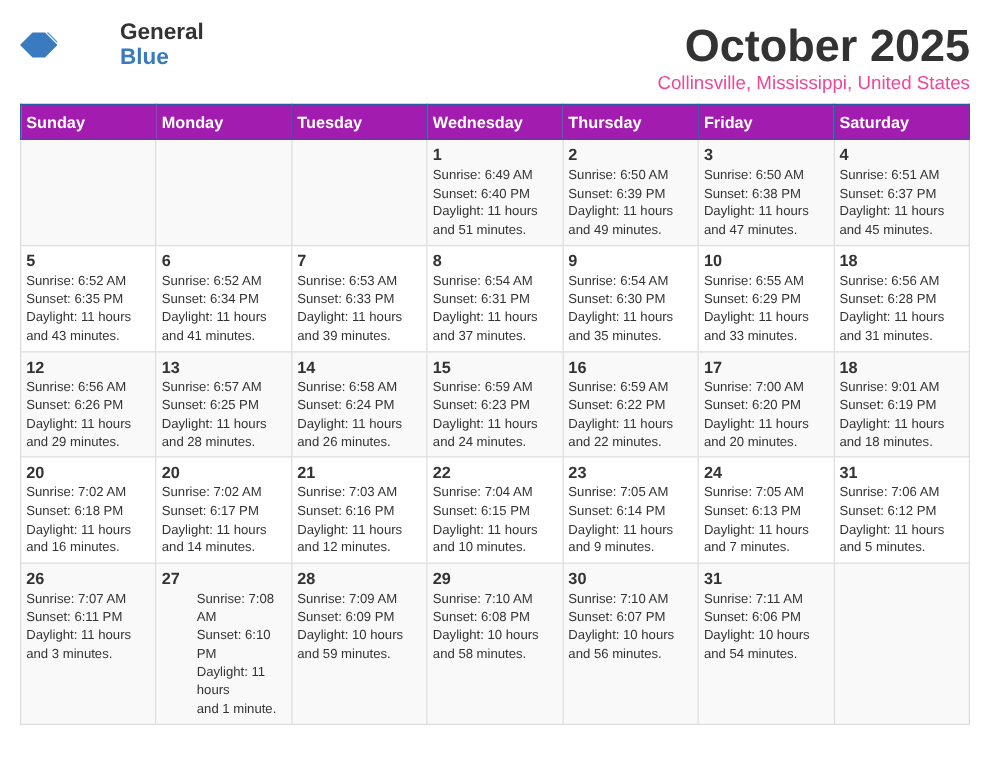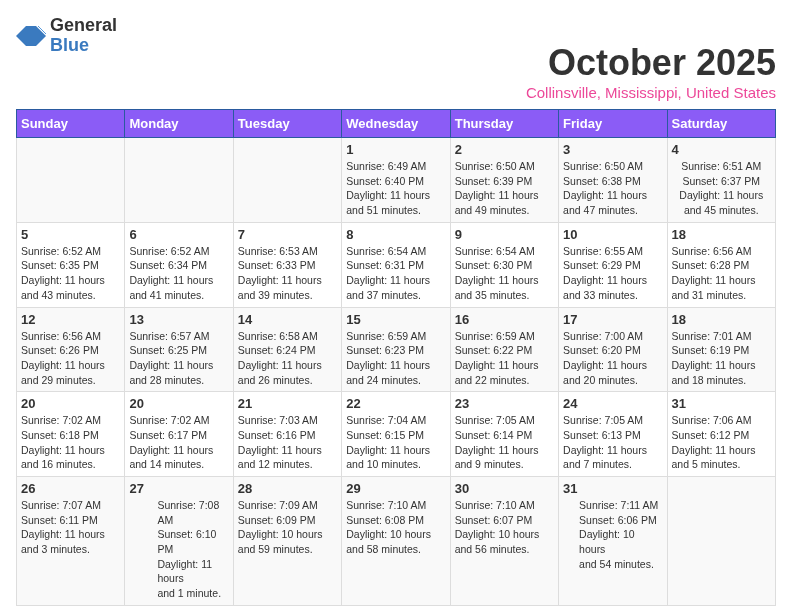--- a/index.html
+++ b/index.html
@@ -17,56 +17,56 @@
       margin-bottom: 8px;
     }
     .logo {
       display: flex;
       align-items: center;
     }
     .logo-text {
       display: flex;
       flex-direction: column;
       line-height: 1.1;
+      margin-left: 46px;
     }
     .logo-general {
       font-size: 18px;
       font-weight: bold;
       color: #333;
     }
     .logo-blue {
       font-size: 18px;
       font-weight: bold;
       color: #3a7abf;
     }
     .logo-icon {
       width: 30px;
       height: 30px;
       margin-right: 4px;
     }
     .title-block {
       text-align: right;
-      margin-top: 26px;
     }
     .month-title {
       font-size: 36px;
       font-weight: bold;
       color: #333;
     }
     .location {
       font-size: 15px;
       color: #ec4899;
     }
     table {
       width: 100%;
       border-collapse: collapse;
       table-layout: fixed;
     }
     thead tr {
-      background-color: #8b5cf6;
+      background-color: #a21caf;
     }
     thead th {
       color: #fff;
       font-size: 13px;
       font-weight: bold;
       padding: 6px 4px;
       text-align: left;
       border: 1px solid #2a5a9f;
     }
     tbody tr {
@@ -150,21 +150,21 @@
         </td>
         <td>
           <div class="day-number">3</div>
           <div class="day-detail" style="white-space: pre-line;">Sunrise: 6:50 AM
 Sunset: 6:38 PM
 Daylight: 11 hours
 and 47 minutes.</div>
         </td>
         <td>
           <div class="day-number">4</div>
-          <div class="day-detail" style="white-space: pre-line; text-align: center;">Sunrise: 6:51 AM
+          <div class="day-detail" style="white-space: pre-line;">Sunrise: 6:51 AM
 Sunset: 6:37 PM
 Daylight: 11 hours
 and 45 minutes.</div>
         </td>
       </tr>
       <tr>
         <td>
           <div class="day-number">5</div>
           <div class="day-detail" style="white-space: pre-line;">Sunrise: 6:52 AM
 Sunset: 6:35 PM
@@ -252,21 +252,21 @@
         </td>
         <td>
           <div class="day-number">17</div>
           <div class="day-detail" style="white-space: pre-line;">Sunrise: 7:00 AM
 Sunset: 6:20 PM
 Daylight: 11 hours
 and 20 minutes.</div>
         </td>
         <td>
           <div class="day-number">18</div>
-          <div class="day-detail" style="white-space: pre-line;">Sunrise: 7:01 AM
+          <div class="day-detail" style="white-space: pre-line;">Sunrise: 9:01 AM
 Sunset: 6:19 PM
 Daylight: 11 hours
 and 18 minutes.</div>
         </td>
       </tr>
       <tr>
         <td>
           <div class="day-number">20</div>
           <div class="day-detail" style="white-space: pre-line;">Sunrise: 7:02 AM
 Sunset: 6:18 PM
@@ -347,21 +347,21 @@
         </td>
         <td>
           <div class="day-number">30</div>
           <div class="day-detail" style="white-space: pre-line;">Sunrise: 7:10 AM
 Sunset: 6:07 PM
 Daylight: 10 hours
 and 56 minutes.</div>
         </td>
         <td>
           <div class="day-number">31</div>
-          <div class="day-detail" style="white-space: pre-line; margin-left: 16px;">Sunrise: 7:11 AM
+          <div class="day-detail" style="white-space: pre-line;">Sunrise: 7:11 AM
 Sunset: 6:06 PM
 Daylight: 10 hours
 and 54 minutes.</div>
         </td>
         <td></td>
       </tr>
     </tbody>
 </table>
 
 </body></html>

